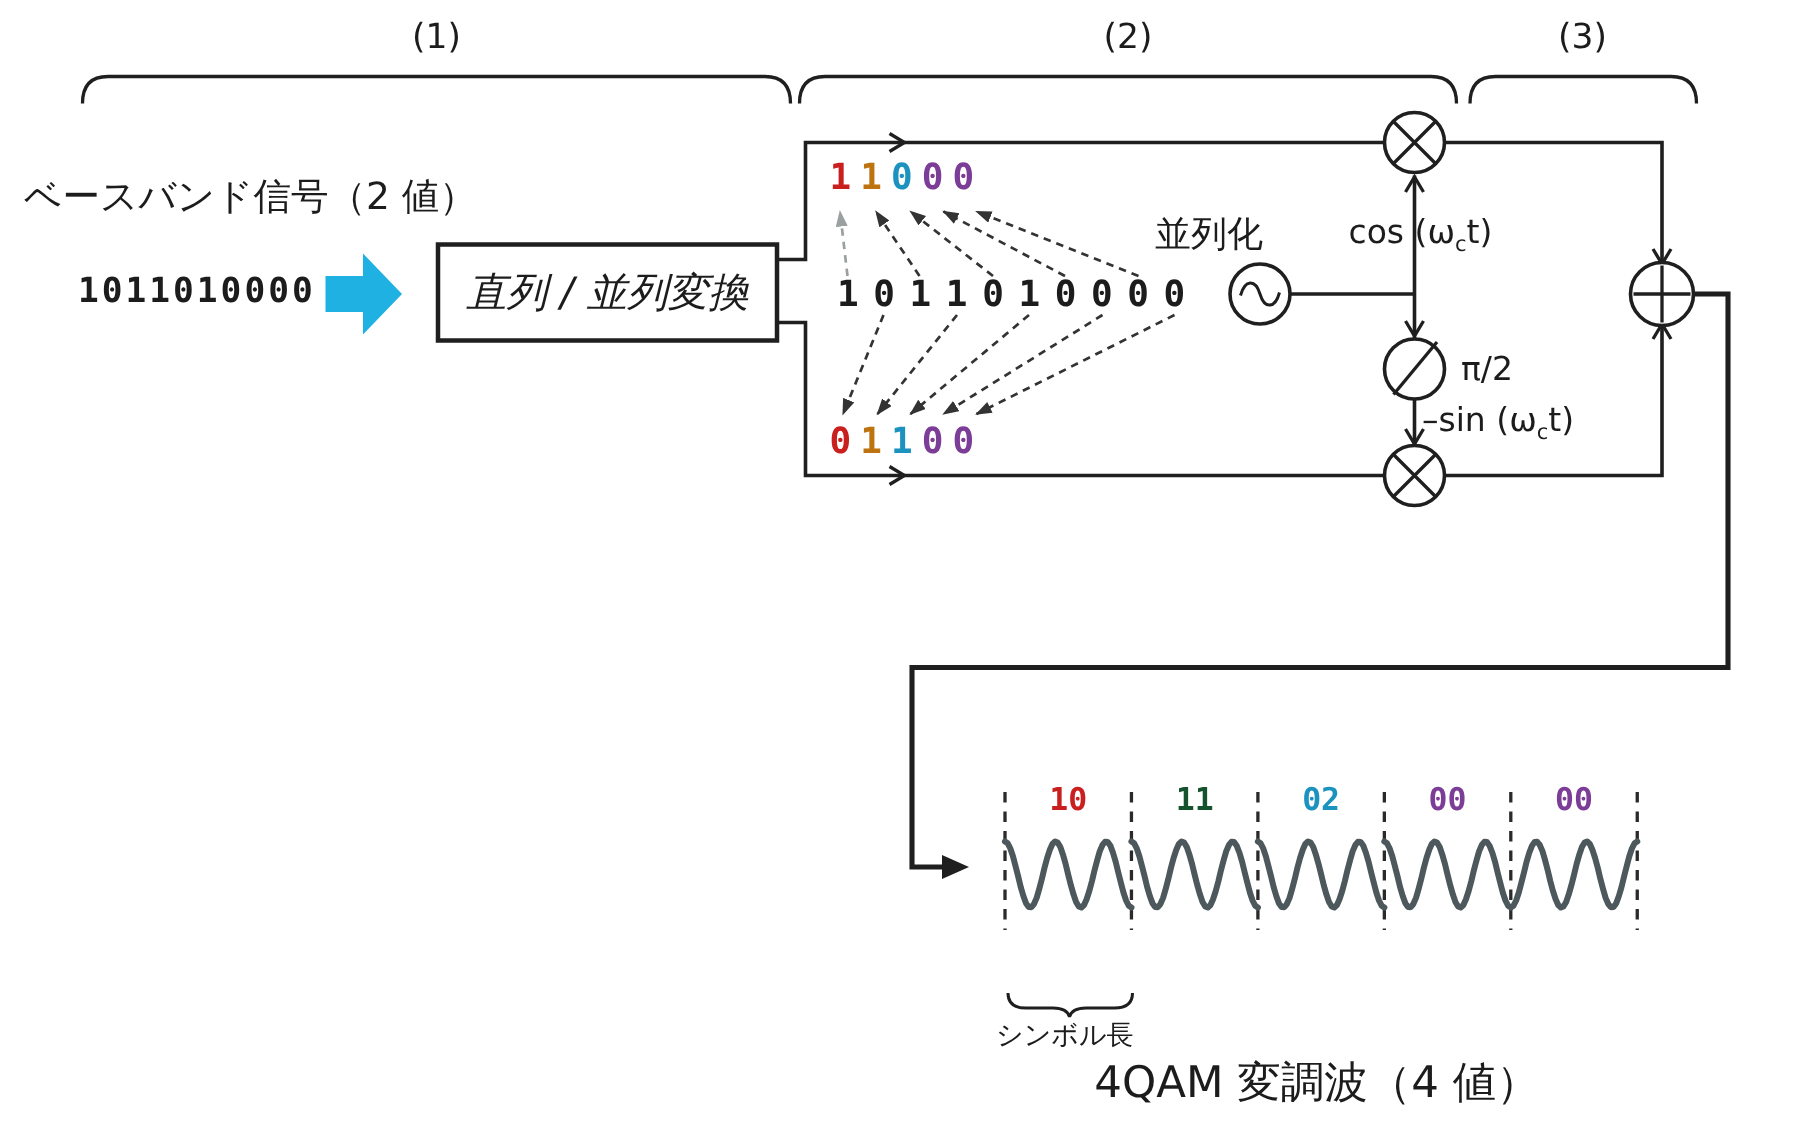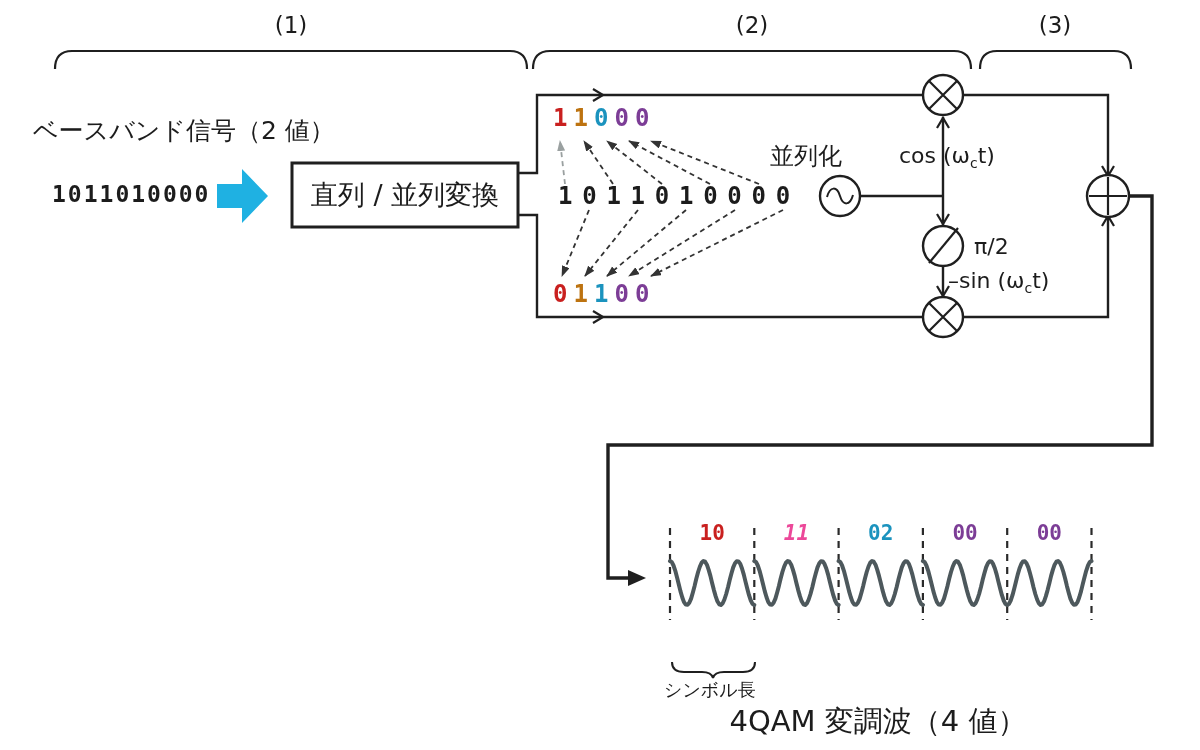--- a/index.html
+++ b/index.html
@@ -5,21 +5,21 @@
   html,body{margin:0;padding:0;background:#ffffff;}
   .stage{
     position:relative;width:1200px;height:750px;background:#ffffff;overflow:hidden;
     font-family:"DejaVu Sans",sans-serif;color:#1c1c1c;
   }
   .stage svg{position:absolute;left:0;top:0;}
   .txt{position:absolute;white-space:nowrap;color:#1c1c1c;}
   .sec{width:120px;text-align:center;font-size:23px;}
   .jp-big{font-size:25px;}
   .bits-serial-src{font-family:"DejaVu Sans Mono",monospace;font-weight:bold;font-size:23px;letter-spacing:2px;}
-  .boxtext{display:flex;align-items:center;justify-content:center;font-size:27px;}
+  .boxtext{display:flex;align-items:center;justify-content:center;font-size:27px;font-style:italic;}
   .bitrow{position:absolute;display:flex;font-family:"DejaVu Sans Mono",monospace;font-weight:bold;font-size:24px;line-height:24px;}
   .bitrow span{display:inline-block;width:14px;text-align:center;}
   .row-narrow{gap:6.5px;}
   .row-wide{gap:10.2px;}
   .carrier-label{font-size:22px;}
   .carrier-label sub{font-size:14px;}
   .symrow{position:absolute;display:flex;font-family:"DejaVu Sans Mono",monospace;font-weight:bold;font-size:21px;}
   .symrow div{width:84.3px;text-align:center;}
   .symlen{font-size:18px;}
   .title{width:360px;text-align:center;font-size:29px;}
@@ -100,21 +100,21 @@
 
     <path d=" M670.0,561.0 L671.8,562.2 L673.5,565.5 L675.3,570.8 L677.0,577.3 L678.8,584.4 L680.5,591.4 L682.3,597.5 L684.0,602.1 L685.8,604.6 L687.6,604.8 L689.3,602.7 L691.1,598.6 L692.8,592.7 L694.6,585.9 L696.3,578.7 L698.1,572.0 L699.9,566.5 L701.6,562.7 L703.4,561.0 L705.1,561.7 L706.9,564.7 L708.6,569.6 L710.4,575.9 L712.1,583.0 L713.9,590.1 L715.7,596.4 L717.4,601.3 L719.2,604.3 L720.9,605.0 L722.7,603.3 L724.4,599.5 L726.2,594.0 L728.0,587.3 L729.7,580.1 L731.5,573.3 L733.2,567.4 L735.0,563.3 L736.7,561.2 L738.5,561.4 L740.3,563.9 L742.0,568.5 L743.8,574.6 L745.5,581.6 L747.3,588.7 L749.0,595.2 L750.8,600.5 L752.5,603.8 L754.3,605.0 M754.3,561.0 L756.1,562.2 L757.8,565.5 L759.6,570.8 L761.3,577.3 L763.1,584.4 L764.8,591.4 L766.6,597.5 L768.3,602.1 L770.1,604.6 L771.9,604.8 L773.6,602.7 L775.4,598.6 L777.1,592.7 L778.9,585.9 L780.6,578.7 L782.4,572.0 L784.2,566.5 L785.9,562.7 L787.7,561.0 L789.4,561.7 L791.2,564.7 L792.9,569.6 L794.7,575.9 L796.4,583.0 L798.2,590.1 L800.0,596.4 L801.7,601.3 L803.5,604.3 L805.2,605.0 L807.0,603.3 L808.7,599.5 L810.5,594.0 L812.3,587.3 L814.0,580.1 L815.8,573.3 L817.5,567.4 L819.3,563.3 L821.0,561.2 L822.8,561.4 L824.5,563.9 L826.3,568.5 L828.1,574.6 L829.8,581.6 L831.6,588.7 L833.3,595.2 L835.1,600.5 L836.8,603.8 L838.6,605.0 M838.6,561.0 L840.4,562.2 L842.1,565.5 L843.9,570.8 L845.6,577.3 L847.4,584.4 L849.1,591.4 L850.9,597.5 L852.6,602.1 L854.4,604.6 L856.2,604.8 L857.9,602.7 L859.7,598.6 L861.4,592.7 L863.2,585.9 L864.9,578.7 L866.7,572.0 L868.5,566.5 L870.2,562.7 L872.0,561.0 L873.7,561.7 L875.5,564.7 L877.2,569.6 L879.0,575.9 L880.8,583.0 L882.5,590.1 L884.3,596.4 L886.0,601.3 L887.8,604.3 L889.5,605.0 L891.3,603.3 L893.0,599.5 L894.8,594.0 L896.6,587.3 L898.3,580.1 L900.1,573.3 L901.8,567.4 L903.6,563.3 L905.3,561.2 L907.1,561.4 L908.9,563.9 L910.6,568.5 L912.4,574.6 L914.1,581.6 L915.9,588.7 L917.6,595.2 L919.4,600.5 L921.1,603.8 L922.9,605.0 M922.9,561.0 L924.7,562.2 L926.4,565.5 L928.2,570.8 L929.9,577.3 L931.7,584.4 L933.4,591.4 L935.2,597.5 L936.9,602.1 L938.7,604.6 L940.5,604.8 L942.2,602.7 L944.0,598.6 L945.7,592.7 L947.5,585.9 L949.2,578.7 L951.0,572.0 L952.8,566.5 L954.5,562.7 L956.3,561.0 L958.0,561.7 L959.8,564.7 L961.5,569.6 L963.3,575.9 L965.0,583.0 L966.8,590.1 L968.6,596.4 L970.3,601.3 L972.1,604.3 L973.8,605.0 L975.6,603.3 L977.3,599.5 L979.1,594.0 L980.9,587.3 L982.6,580.1 L984.4,573.3 L986.1,567.4 L987.9,563.3 L989.6,561.2 L991.4,561.4 L993.1,563.9 L994.9,568.5 L996.7,574.6 L998.4,581.6 L1000.2,588.7 L1001.9,595.2 L1003.7,600.5 L1005.4,603.8 L1007.2,605.0 M1007.2,605.0 L1009.0,603.8 L1010.7,600.5 L1012.5,595.2 L1014.2,588.7 L1016.0,581.6 L1017.7,574.6 L1019.5,568.5 L1021.3,563.9 L1023.0,561.4 L1024.8,561.2 L1026.5,563.3 L1028.3,567.4 L1030.0,573.3 L1031.8,580.1 L1033.5,587.3 L1035.3,594.0 L1037.1,599.5 L1038.8,603.3 L1040.6,605.0 L1042.3,604.3 L1044.1,601.3 L1045.8,596.4 L1047.6,590.1 L1049.4,583.0 L1051.1,575.9 L1052.9,569.6 L1054.6,564.7 L1056.4,561.7 L1058.1,561.0 L1059.9,562.7 L1061.6,566.5 L1063.4,572.0 L1065.2,578.7 L1066.9,585.9 L1068.7,592.7 L1070.4,598.6 L1072.2,602.7 L1073.9,604.8 L1075.7,604.6 L1077.5,602.1 L1079.2,597.5 L1081.0,591.4 L1082.7,584.4 L1084.5,577.3 L1086.2,570.8 L1088.0,565.5 L1089.7,562.2 L1091.5,561.0" fill="none" stroke="#4d585c" stroke-width="4" stroke-linecap="round" stroke-linejoin="round"></path>
 
     <path fill="none" stroke="#1f1f1f" stroke-width="2" d="M672,662 C672,669 676,672 684,672 L702,672 C709,672 712,674 713,678 C714,674 717,672 724,672 L743,672 C751,672 755,669 755,662"></path>
   </svg>
 
   <div class="txt sec" style="left:231px;top:12px;">(1)</div>
   <div class="txt sec" style="left:692px;top:12px;">(2)</div>
   <div class="txt sec" style="left:995px;top:12px;">(3)</div>
 
-  <div class="txt jp-big" style="left:33px;top:114px;">ベースバンド信号（2 値）</div>
+  <div class="txt jp-big" style="left:16px;top:114px;">ベースバンド信号（2 値）</div>
   <div class="txt bits-serial-src" style="left:52px;top:181px;">1011010000</div>
 
   <div class="txt boxtext" style="left:292px;top:163px;width:226px;height:64px;">直列 / 並列変換</div>
 
   <div class="txt plabel" style="left:770px;top:140px;">並列化</div>
 
   <div class="bitrow row-narrow" style="left:553px;top:106px;">
     <span style="color: rgb(201, 32, 31);">1</span>
     <span style="color: rgb(189, 115, 16);">1</span>
     <span style="color: rgb(27, 147, 190);">0</span>
@@ -142,21 +142,21 @@
     <span style="color: rgb(124, 61, 150);">0</span>
     <span style="color: rgb(124, 61, 150);">0</span>
   </div>
 
   <div class="txt carrier-label" style="left:899px;top:143px;"><span>cos (ω</span><sub>c</sub><span>t)</span></div>
   <div class="txt carrier-label" style="left:974px;top:234px;">π/2</div>
   <div class="txt carrier-label" style="left:948px;top:268px;"><span>–sin (ω</span><sub>c</sub><span>t)</span></div>
 
   <div class="symrow" style="left:670px;top:494px;margin-top:27px;">
     <div style="color: rgb(201, 32, 31);">10</div>
-    <div style="color: #ec4899; font-style: italic;">11</div>
+    <div style="color: #14532d;">11</div>
     <div style="color: rgb(27, 147, 190);">02</div>
     <div style="color: rgb(124, 61, 150);">00</div>
     <div style="color: rgb(124, 61, 150);">00</div>
   </div>
 
   <div class="txt symlen" style="left:664px;top:678px;">シンボル長</div>
   <div class="txt title" style="left:698px;top:702px;">4QAM 変調波（4 値）</div>
 
 </div>
 

